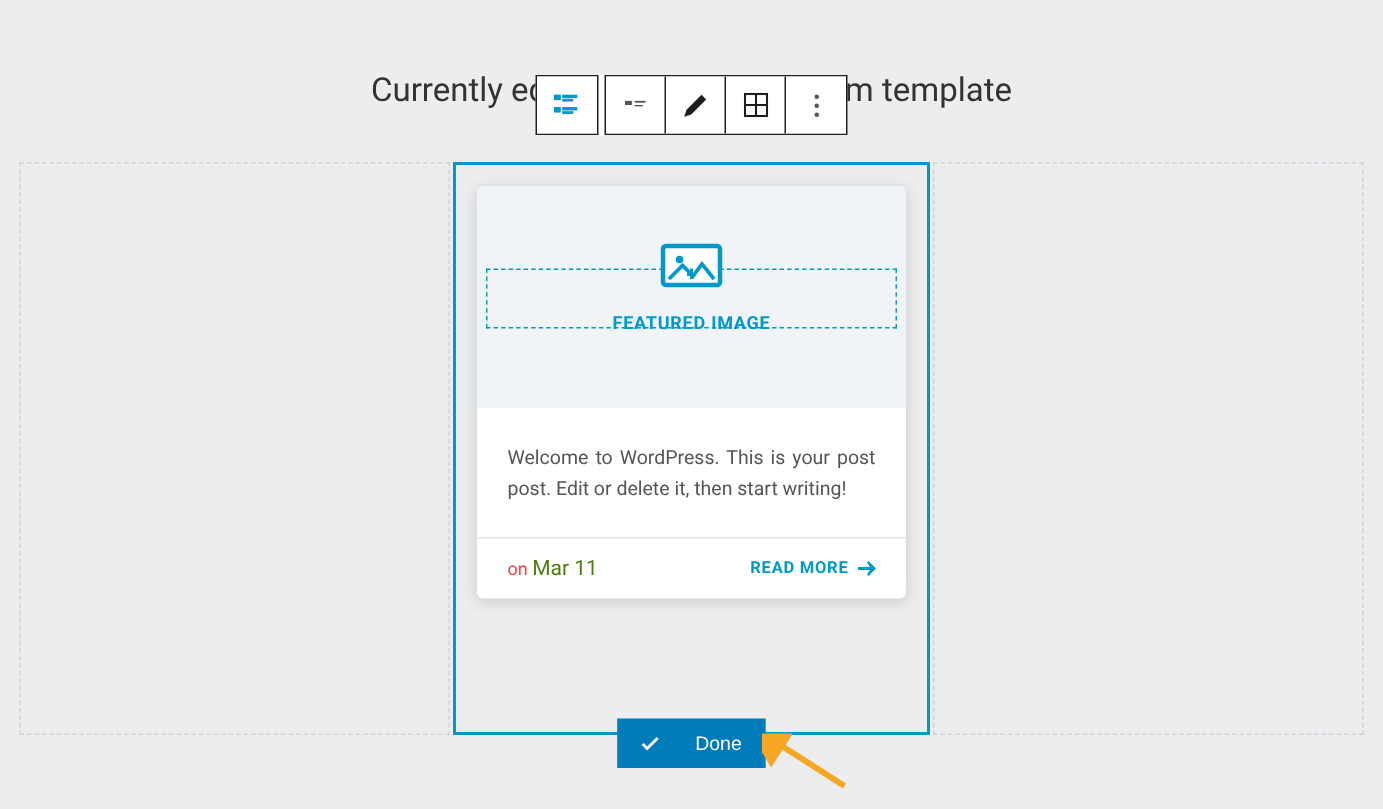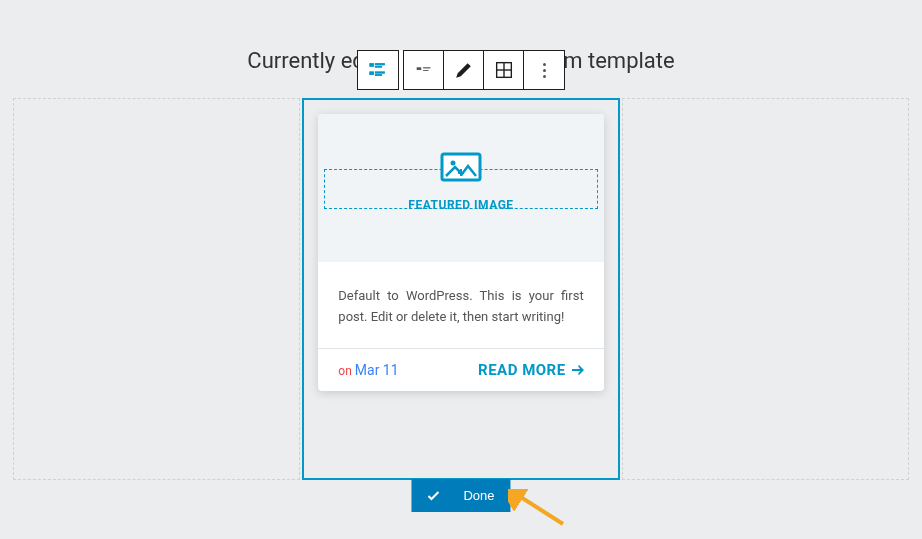--- a/index.html
+++ b/index.html
@@ -42,21 +42,21 @@
       cursor: pointer;
       border-right: 1px solid #1e1e1e;
     }
     .toolbar-btn:last-child { border-right: none; }
     .toolbar-btn.active svg { stroke: #0299c8; fill: #0299c8; }
     .toolbar-btn svg { width: 22px; height: 22px; }
     .dots { display:flex; flex-direction:column; gap:3px; }
     .dots span { width:3px; height:3px; background:#555; border-radius:50%; }
     .grid-area {
       position: absolute;
-      top: 98px;
+      top: 108px;
       left: 13px;
       right: 13px;
       display: flex;
       gap: 2px;
     }
     .col {
       flex: 1;
       height: 382px;
       border: 1px dashed #cfd1d4;
     }
@@ -101,22 +101,22 @@
     .card-excerpt { font-size: 13px; color: #555; line-height: 1.6; text-align: justify; }
     .card-footer {
       border-top: 1px solid #e2e5e8;
       padding: 12px 20px;
       display: flex;
       justify-content: space-between;
       align-items: center;
       font-size: 12px;
     }
     .date-on { color: #ef4444; text-transform: lowercase; }
-    .date-val { color: #3b82f6; font-size: 14px; }
-    .readmore { color: #0299c8; font-weight: 700; font-size: 15px; letter-spacing: 0.5px; cursor: pointer; display:flex; align-items:center; gap:6px; }
+    .date-val { color: #4d7c0f; font-size: 14px; }
+    .readmore { color: #0299c8; font-weight: 700; font-size: 11px; letter-spacing: 0.5px; cursor: pointer; display:flex; align-items:center; gap:6px; }
     .done-btn {
       position: absolute;
       bottom: 27px;
       left: 50%;
       transform: translateX(-50%);
       background: #007cba;
       color: #fff;
       border: none;
       padding: 9px 16px;
       font-size: 13px;
@@ -190,21 +190,21 @@
           <svg width="42" height="32" viewBox="0 0 42 32" fill="none">
             <rect x="2" y="2" width="38" height="26" rx="2" stroke="#0299c8" stroke-width="3" fill="#fff"></rect>
             <circle cx="13" cy="11" r="2.5" fill="#0299c8"></circle>
             <path d="M6 24 L15 15 L22 22 L28 14 L36 24" stroke="#0299c8" stroke-width="2.5" fill="none"></path>
             <path d="M21 17 v7 M18 21 h6" stroke="#0299c8" stroke-width="2"></path>
           </svg>
         </div>
         <div class="featured-label">FEATURED IMAGE</div>
       </div>
       <div class="card-body">
-        <div class="card-excerpt">Default to WordPress. This is your first post. Edit or delete it, then start writing!</div>
+        <div class="card-excerpt">Welcome to WordPress. This is your post post. Edit or delete it, then start writing!</div>
       </div>
       <div class="card-footer">
         <div>
           <span class="date-on">on</span>
           <span class="date-val">Mar 11</span>
         </div>
         <div class="readmore">
           <span>READ MORE</span>
           <svg width="12" height="10" viewBox="0 0 12 10" fill="#0299c8">
               <path d="M0 4h8L6 1l1-1 5 5-5 5-1-1 2-3H0z"></path>

